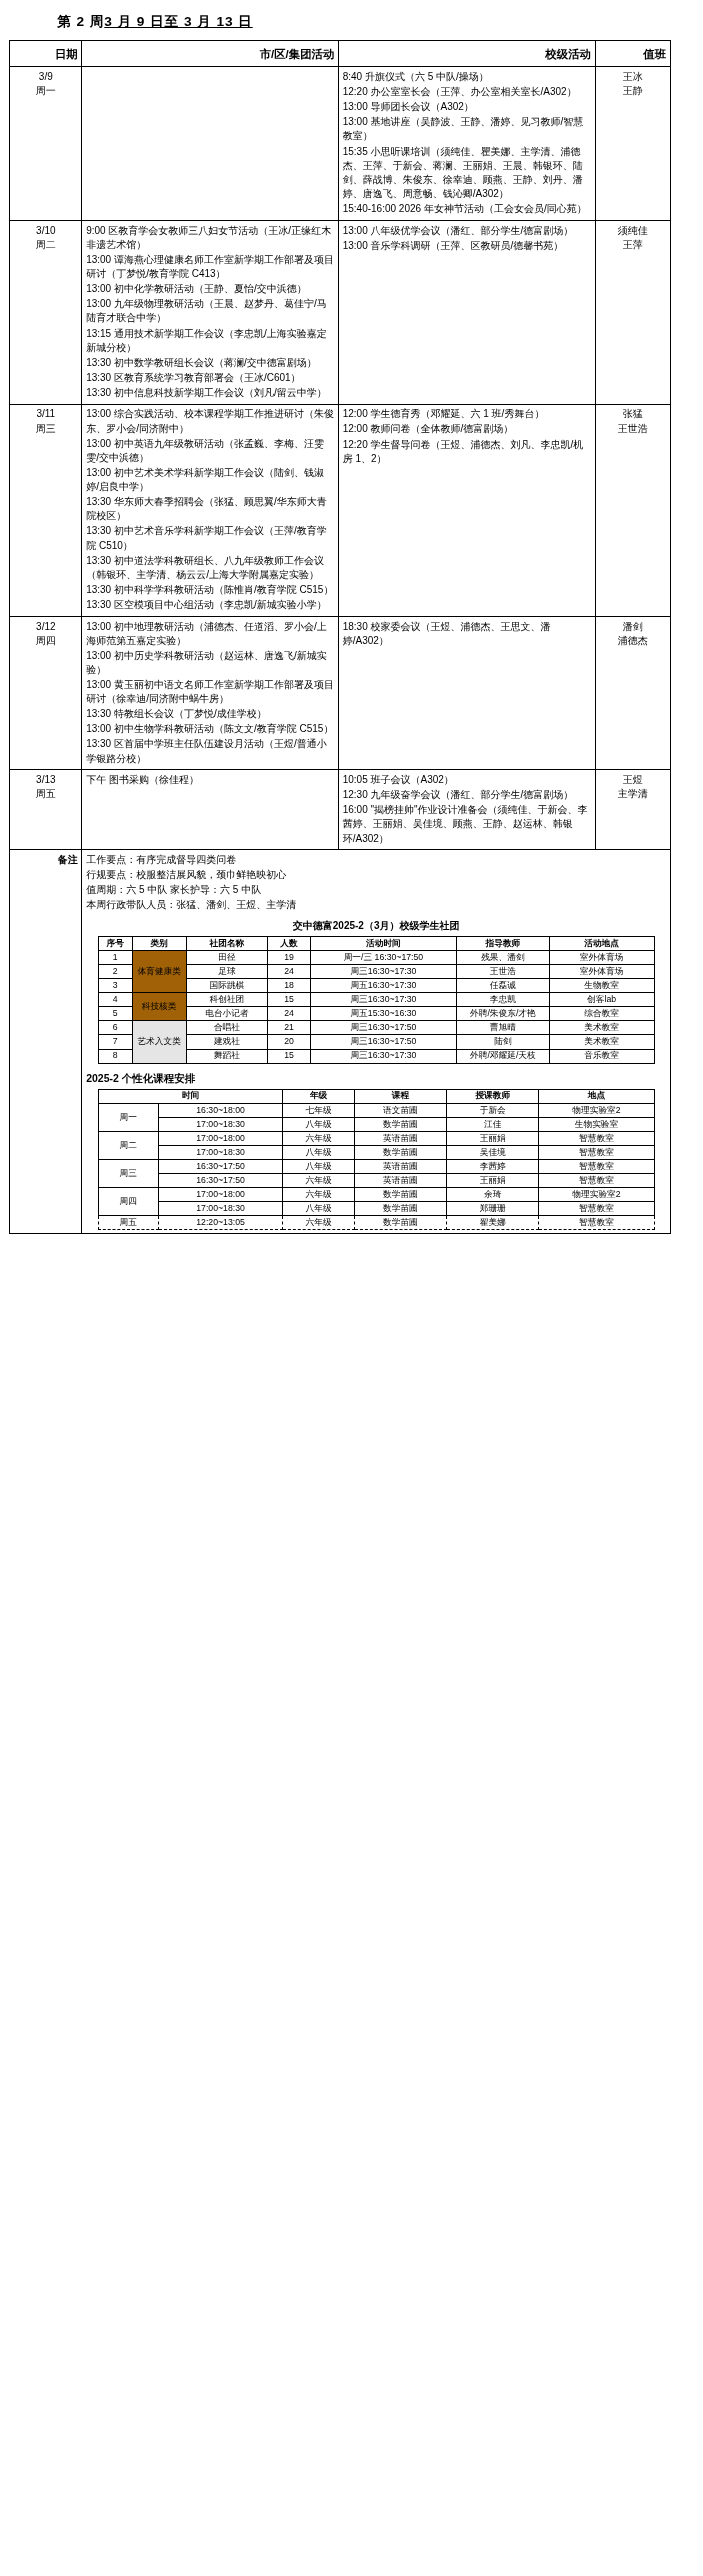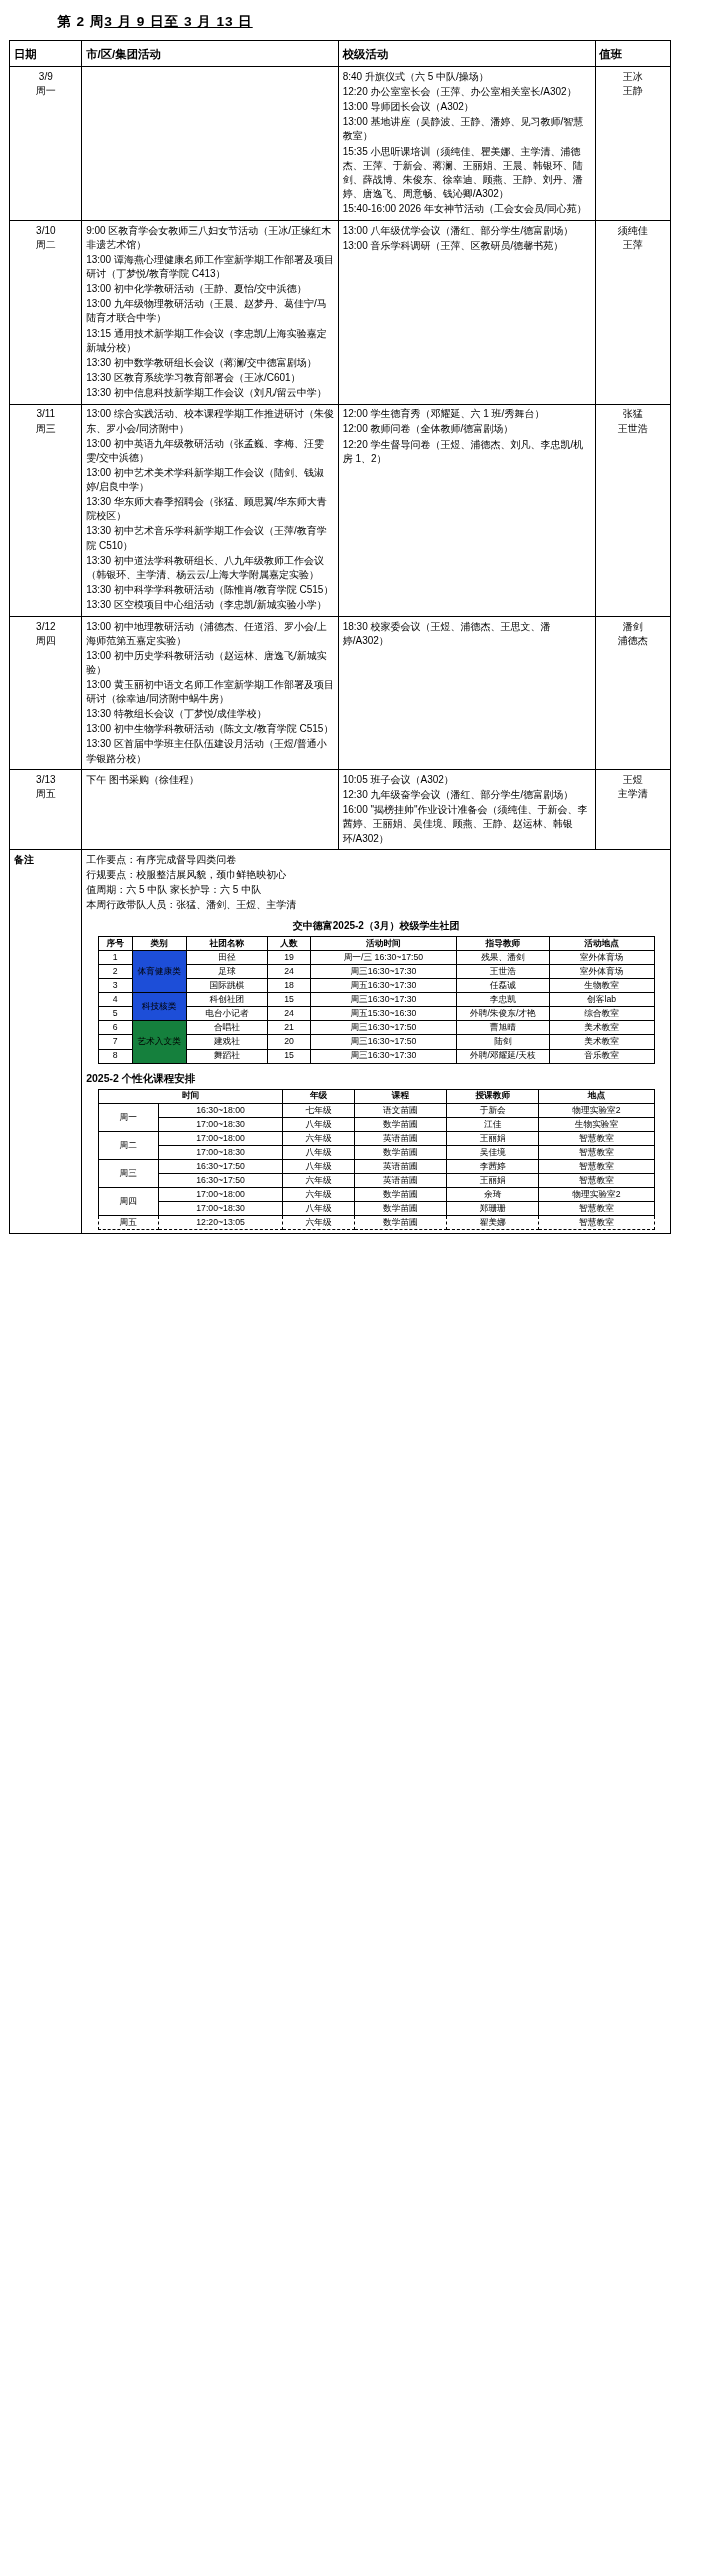--- a/index.html
+++ b/index.html
@@ -38,40 +38,40 @@
   }
   table.main > thead > tr > th,
   table.main > tbody > tr > td {
     border: 0.9px solid #000;
     vertical-align: top;
     padding: 2.7px 3.7px;
     font-size: 10px;
     line-height: 1.42;
   }
   table.main > thead > tr > th {
-    text-align: left;
+    text-align: right;
     vertical-align: middle;
     font-weight: bold;
     font-size: 11.4px;
     padding: 4.6px 3.7px;
   }
   .col-date { width: 49px; }
   .col-city { width: 174px; }
   .col-school { width: 174px; }
   .col-duty { width: 51px; }
   td.c-date, td.c-duty {
     text-align: center;
     vertical-align: middle;
     font-size: 10.5px;
     line-height: 1.5;
   }
   td.c-city, td.c-school { text-align: left; }
   .ev { margin: 0 0 0.9px 0; }
   .remark-label {
-    text-align: left;
+    text-align: right;
     vertical-align: middle;
     font-size: 11.4px;
     font-weight: bold;
   }
   .remark-body { font-size: 10px; line-height: 1.55; }
   .remark-body .line { margin-bottom: 0.9px; }
   .club-title {
     text-align: center;
     font-weight: bold;
     font-size: 10px;
@@ -93,22 +93,22 @@
     line-height: 1.3;
   }
   table.club th, table.sched th { font-weight: bold; }
   .cw-no { width: 22px; }
   .cw-cat { width: 35px; }
   .cw-name { width: 53px; }
   .cw-num { width: 27.5px; }
   .cw-time { width: 95px; }
   .cw-teacher { width: 60px; }
   .cw-place { width: 68px; }
-  .cat-sport { background: #1d4ed8; }
-  .cat-art { background: #15803d; margin-left: 12px; }
+  .cat-sport { background: #a16207; }
+  .cat-art { background: #e5e5e5; margin-left: 12px; }
   .sched-title {
     text-align: left;
     font-weight: bold;
     font-size: 10.5px;
     margin: 7.3px 0 2.7px 0;
   }
   .sw-day { width: 37px; }
   .sw-time { width: 77px; }
   .sw-grade { width: 44px; }
   .sw-course { width: 57px; }

